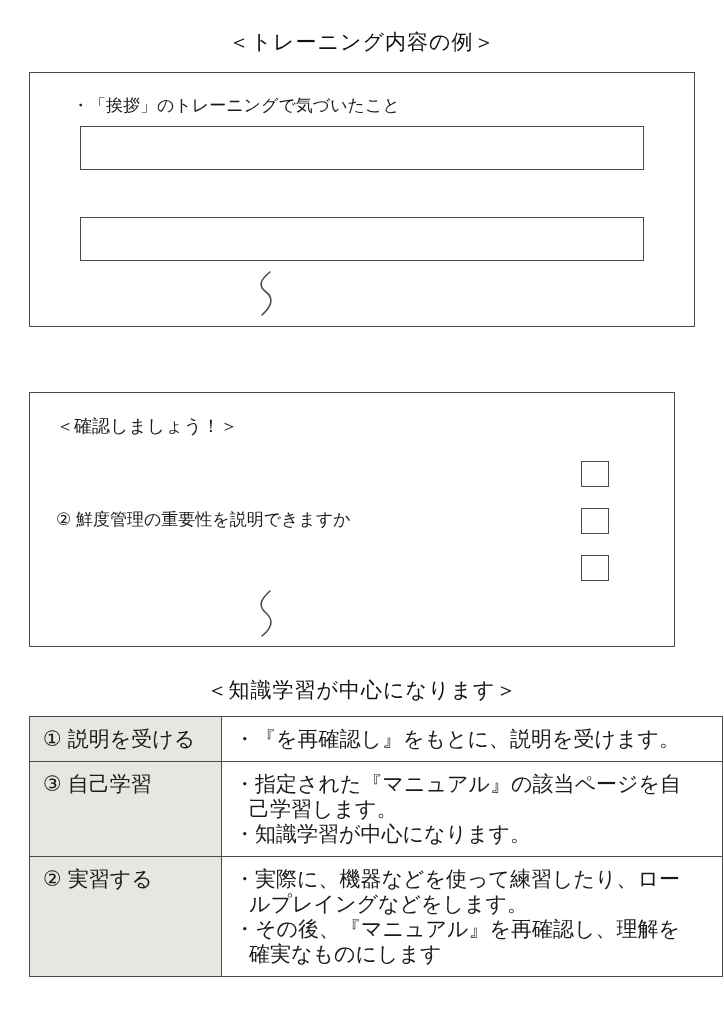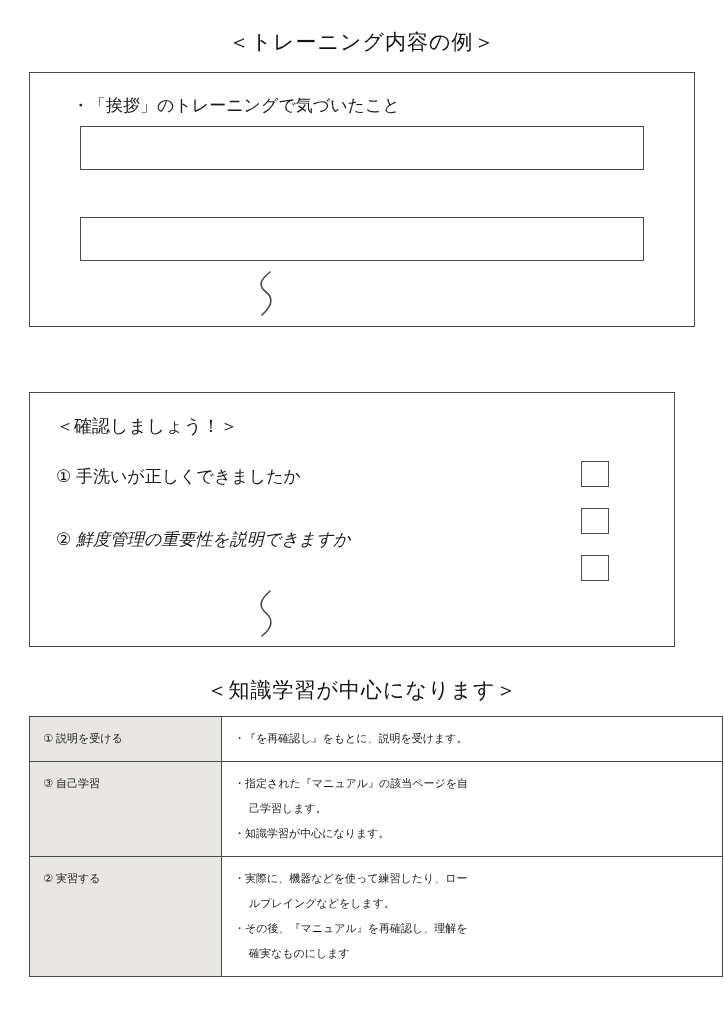--- a/index.html
+++ b/index.html
@@ -110,21 +110,21 @@
     top: 716px;
     width: 646px;
     border-collapse: collapse;
     table-layout: fixed;
     background: #fff;
   }
   #how-table td {
     border: 1px solid #4a4a4a;
     vertical-align: top;
     padding: 9px 10px 10px 12px;
-    font-size: 11px;
+    font-size: 21px;
     line-height: 25px;
   }
   #how-table td.col-step {
     width: 168px;
     background: #e8e6e2;
     white-space: nowrap;
     padding-left: 13px;
   }
   #how-table td.col-desc {
     width: 478px;
@@ -156,24 +156,23 @@
 
     <svg class="squiggle" style="left:218px; top:197px;" width="40" height="48" viewBox="0 0 40 48">
       <path d="M22 2 C12 10, 10 16, 18 22 C26 28, 24 36, 14 45" fill="none" stroke="#4a4a4a" stroke-width="1.6" stroke-linecap="round"></path>
     </svg>
   </div>
 
   <div id="box-check" class="outline-box">
 
     <div class="check-title">＜確認しましょう！＞</div>
 
-    <div class="check-item" style="top:72px;">① 手洗いが正しくできましたか</div>
     <div class="checkbox" style="top:68px;"></div>
 
-    <div class="check-item" style="top:135px;font-style:italic;">② 鮮度管理の重要性を説明できますか</div>
+    <div class="check-item" style="top:115px;">② 鮮度管理の重要性を説明できますか</div>
     <div class="checkbox" style="top:115px;"></div>
 
     <div class="checkbox" style="top:162px;"></div>
 
     <svg class="squiggle" style="left:218px; top:196px;" width="40" height="50" viewBox="0 0 40 50">
       <path d="M22 2 C12 11, 10 17, 18 24 C26 31, 24 39, 14 47" fill="none" stroke="#4a4a4a" stroke-width="1.6" stroke-linecap="round"></path>
     </svg>
   </div>
 
   <div id="title-2" class="section-title">＜知識学習が中心になります＞</div>

